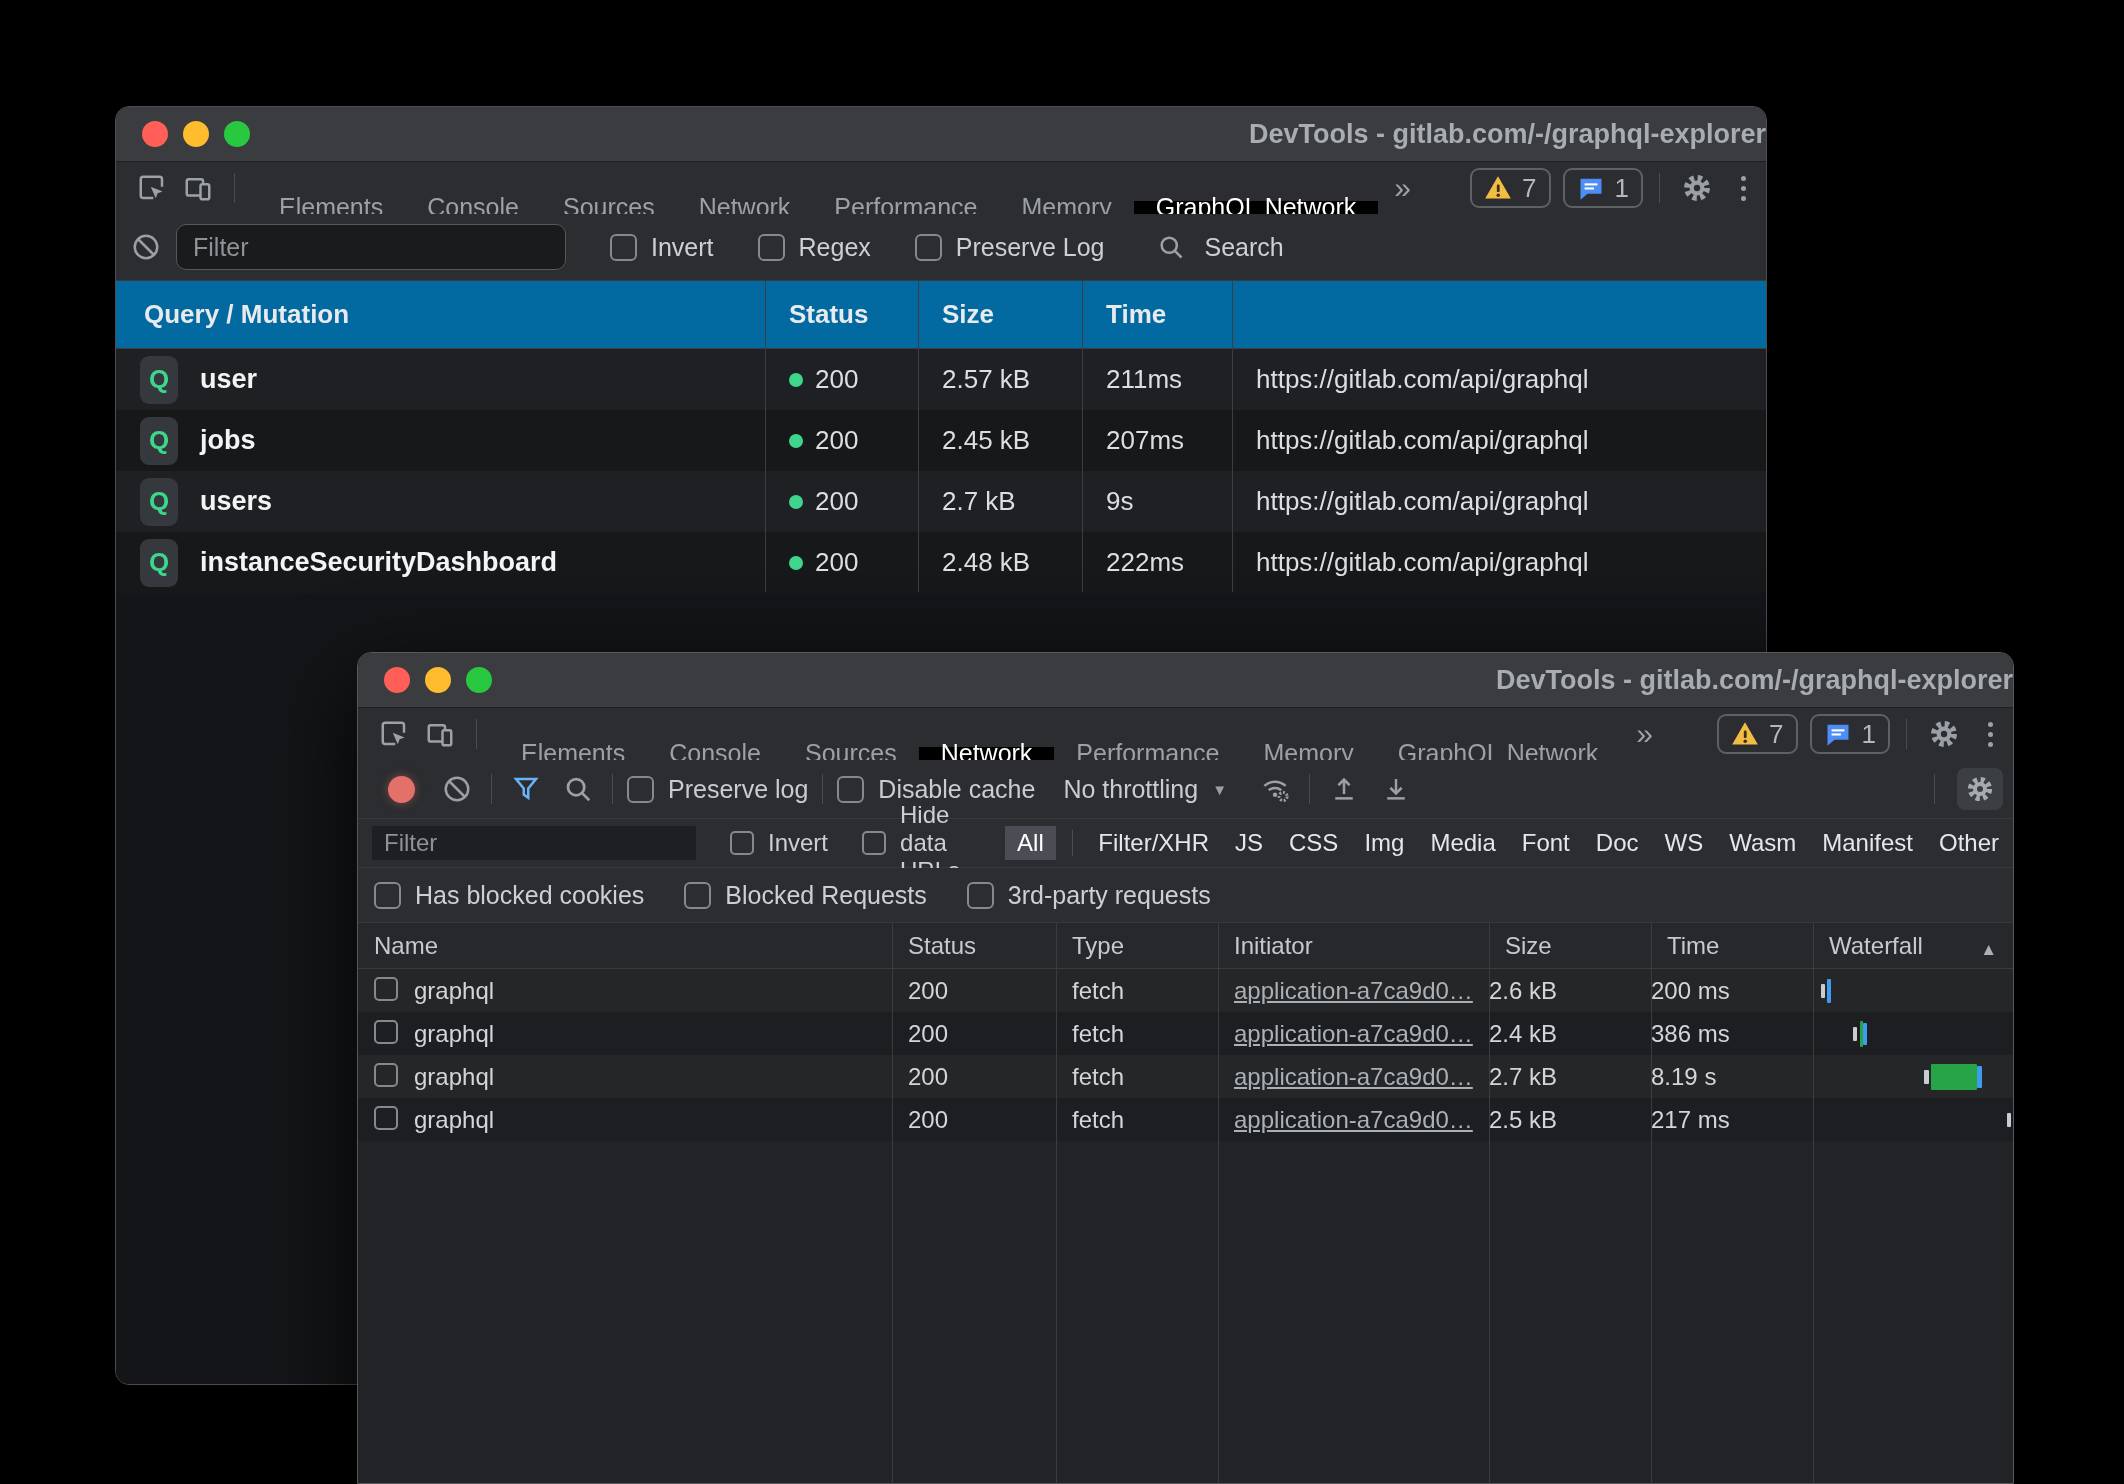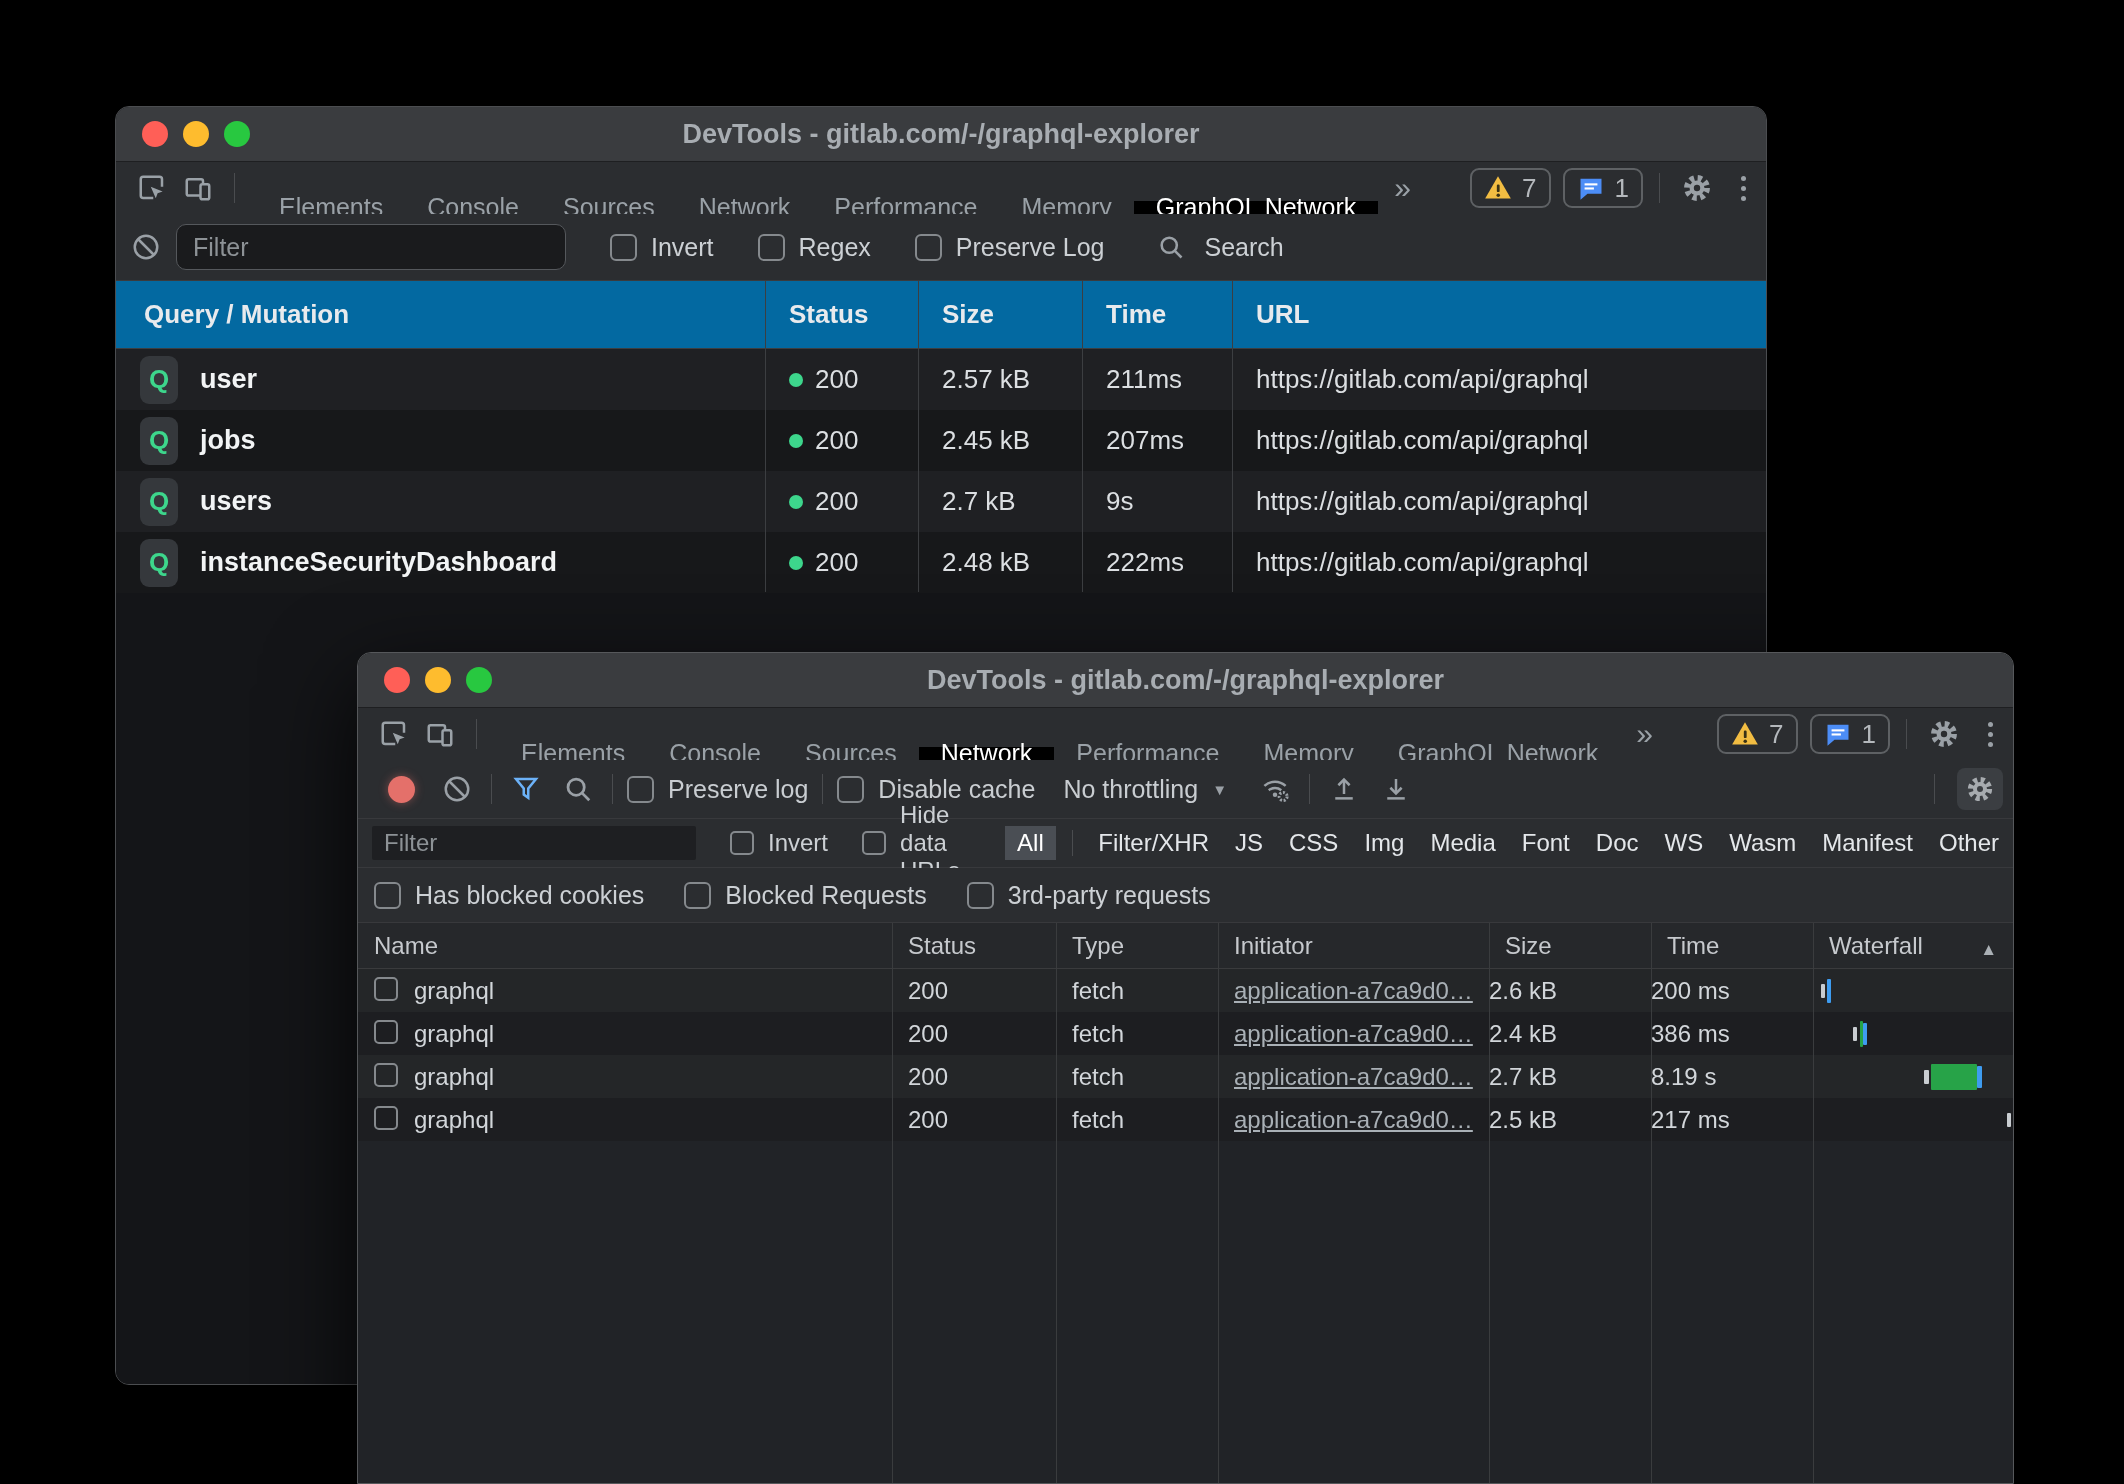--- a/index.html
+++ b/index.html
@@ -10,21 +10,21 @@
   .window.back{left:115px;top:106px;width:1652px;height:1279px;border-radius:14px;overflow:hidden;}
   .window.front{left:357px;top:652px;width:1657px;height:832px;border-radius:14px 14px 0 0;overflow:hidden;z-index:5;border-color:#56585b;}
 
   
   .titlebar{position:relative;height:54px;flex:0 0 54px;background:#3a3c3f;display:flex;align-items:center;border-bottom:1px solid #1e1f21;}
   .traffic{display:flex;gap:15px;padding-left:26px;align-items:center;}
   .light{width:26px;height:26px;border-radius:50%;display:inline-block;}
   .light.close{background:var(--traffic_close);}
   .light.min{background:var(--traffic_minimize);}
   .light.max{background:var(--traffic_zoom);}
-  .title{position:absolute;left:0;right:0;text-align:center;color:#a8adb2;font-size:27px;font-weight:700;pointer-events:none;}
+  .title{position:absolute;left:0;right:0;text-align:right;color:#a8adb2;font-size:27px;font-weight:700;pointer-events:none;}
 
   
   .tabbar{height:52px;flex:0 0 52px;background:#2b2d30;display:flex;align-items:stretch;color:#9aa1a7;}
   .tool-icons{display:flex;align-items:center;gap:10px;padding:0 14px 0 18px;}
   .ticon{width:36px;height:36px;display:flex;align-items:center;justify-content:center;color:#9aa1a7;}
   .ticon svg{width:30px;height:30px;}
   .vsep{width:1px;height:30px;background:#4a4c4f;align-self:center;margin:0 8px;}
   .tab{display:flex;align-items:center;padding:0 22px;font-size:25px;white-space:nowrap;cursor:default;margin-top:39px;}
   .tab.selected{background:#000;color:#fff;}
   .tab-overflow{display:flex;align-items:center;padding:0 16px;font-size:30px;color:#9aa1a7;}
@@ -234,21 +234,20 @@
         <span>Search</span>
       </div>
     </div>
 
     <div class="bw-table">
       <div class="bq-grid bw-header">
         <div class="cell first">Query / Mutation</div>
         <div class="cell">Status</div>
         <div class="cell">Size</div>
         <div class="cell">Time</div>
-        <div class="cell">URL</div>
       </div>
       <div class="bw-rows">
         <div class="bq-grid bw-row">
           <div class="cell name-cell">
               <span class="qbadge">Q</span>
               <span class="op-name">user</span>
             </div>
           <div class="cell status-cell">
               <span class="status-dot"></span>
               <span>200</span>

